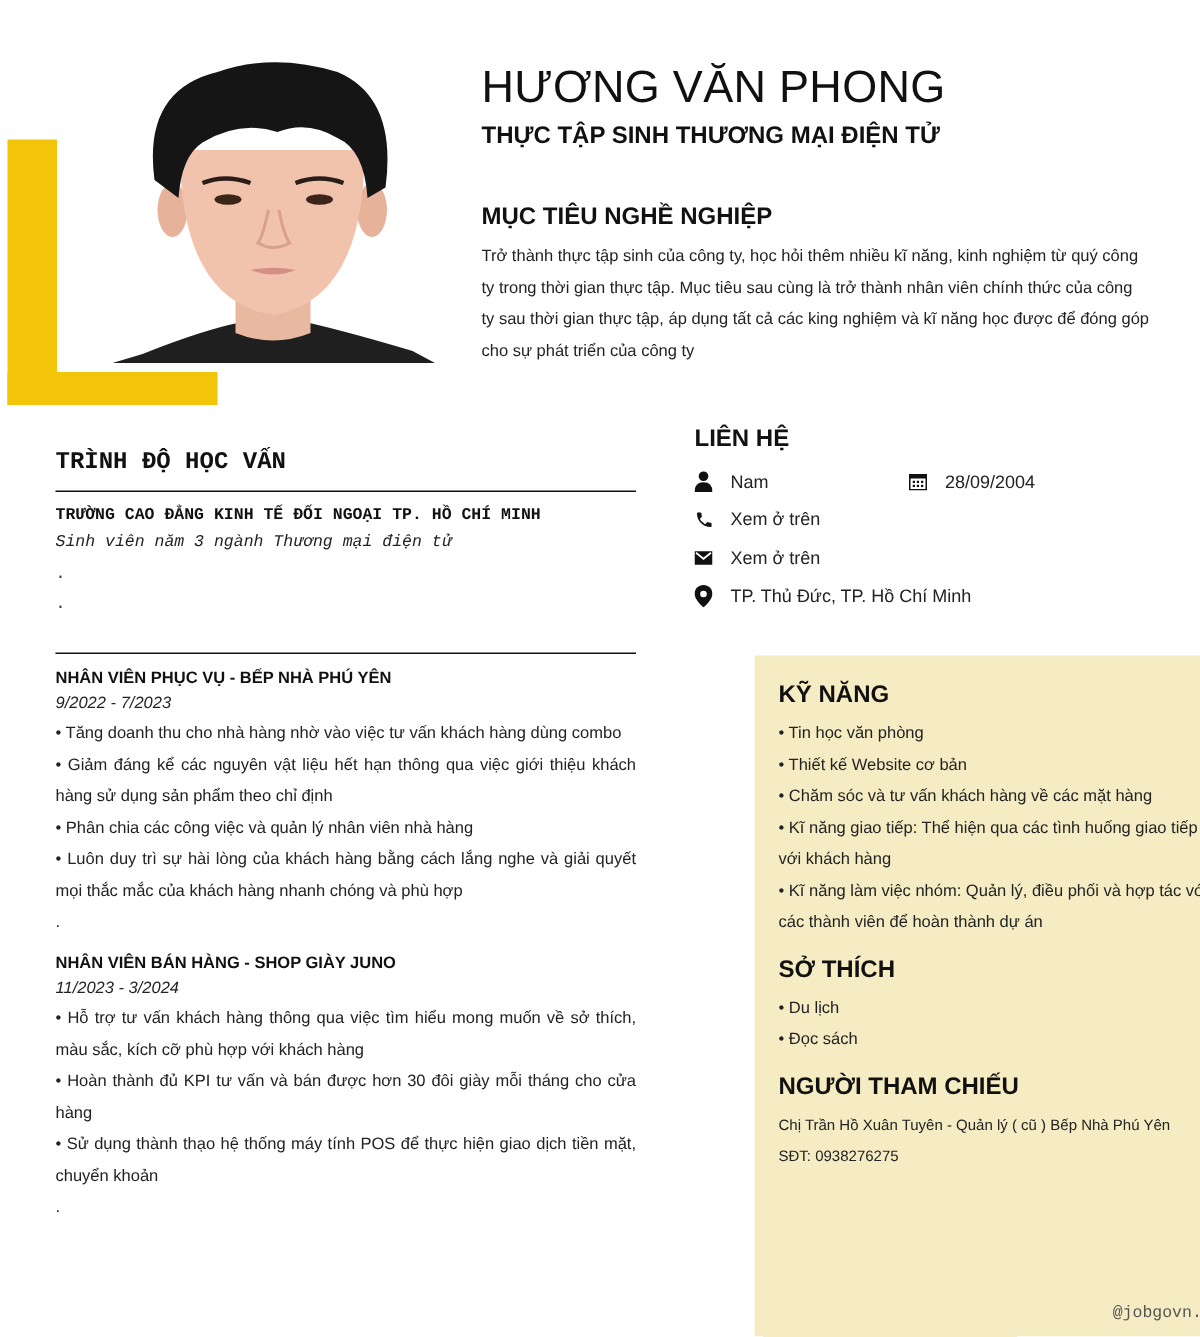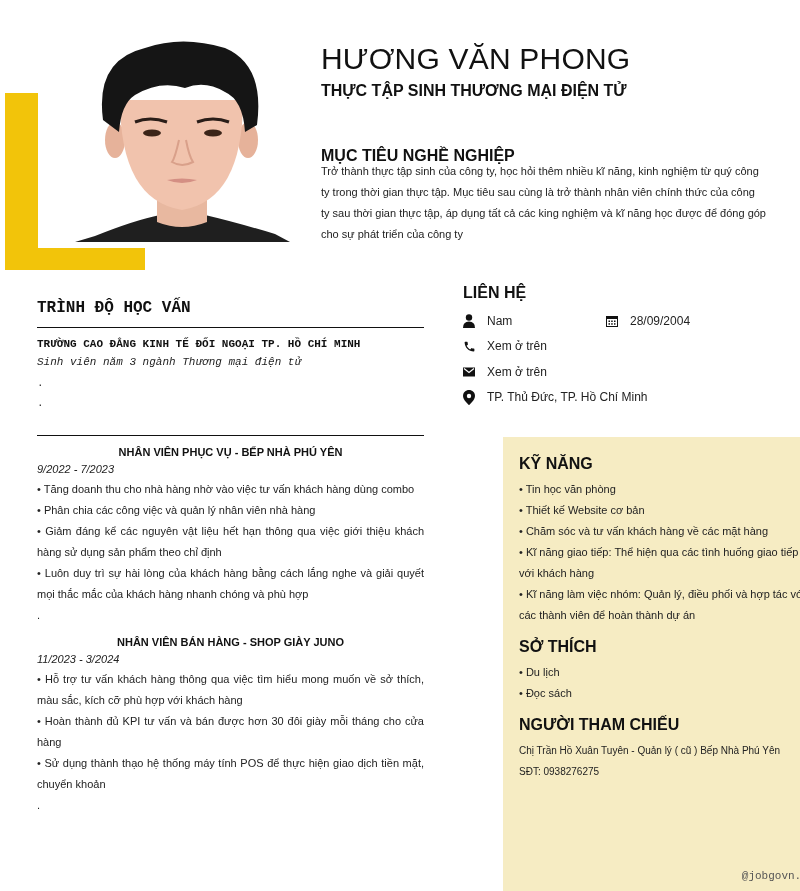--- a/index.html
+++ b/index.html
@@ -8,35 +8,35 @@
 
   .yellow-v { position: absolute; left: 5px; top: 93px; width: 33px; height: 177px; background: #F2C40A; }
   .yellow-h { position: absolute; left: 5px; top: 248px; width: 140px; height: 22px; background: #F2C40A; }
 
   .photo { position: absolute; left: 75px; top: 40px; width: 215px; height: 202px; overflow: hidden; background: #fff; }
   .photo svg { display: block; }
 
   .name { position: absolute; left: 321px; top: 42px; font-size: 30px; font-weight: normal; letter-spacing: 0.2px; color: #111; }
   .job-title { position: absolute; left: 321px; top: 82px; font-size: 16px; font-weight: bold; color: #111; }
 
-  .objective-title { position: absolute; left: 321px; top: 147px; font-size: 16px; font-weight: bold; color: #111; }
+  .objective-title { position: absolute; left: 321px; top: 136px; font-size: 16px; font-weight: bold; color: #111; }
   .objective-text { position: absolute; left: 321px; top: 161px; width: 445px; font-size: 11px; line-height: 21px; color: #222; }
 
   .section-title { font-size: 16px; font-weight: bold; color: #111; }
   .left-col { position: absolute; left: 37px; width: 387px; }
   .divider { height: 1px; background: #111; margin-top: 8px; }
 
   .edu { top: 299px; font-family: Liberation Mono, monospace; }
   .edu .section-title { height: 20px; }
   .school { margin-top: 9px; font-size: 11px; font-weight: bold; line-height: 15px; }
   .subline { font-size: 11px; font-style: italic; line-height: 21px; color: #222; }
   .dot-line { font-size: 11px; line-height: 20px; color: #333; }
 
   .exp { top: 427px; }
-  .job-heading { margin-top: 8px; font-size: 11px; font-weight: bold; line-height: 16px; text-align: center; }
+  .job-heading { margin-top: 8px; font-size: 11px; font-weight: bold; line-height: 16px; }
   .job-date { font-size: 11px; font-style: italic; line-height: 19px; color: #222; }
   .bullet { font-size: 11px; line-height: 21px; color: #222; text-align: justify; }
   .job-block + .job-block { margin-top: 4px; }
 
   .contact { position: absolute; left: 463px; top: 284px; width: 330px; }
   .contact .section-title { margin-bottom: 6px; }
   .contact-row { display: flex; align-items: center; height: 25.5px; font-size: 12px; color: #222; }
   .contact-row .ico { width: 24px; height: 14px; display: flex; align-items: center; }
   .contact-row .val { width: 119px; }
   .contact-row .val2 { margin-left: 0; }
@@ -98,22 +98,22 @@
   <div class="dot-line">.</div>
 </div>
 
 <div class="left-col exp">
   <div class="divider"></div>
 
   <div class="job-block">
     <div class="job-heading">NHÂN VIÊN PHỤC VỤ - BẾP NHÀ PHÚ YÊN</div>
     <div class="job-date">9/2022 - 7/2023</div>
     <div class="bullet">• Tăng doanh thu cho nhà hàng nhờ vào việc tư vấn khách hàng dùng combo</div>
+    <div class="bullet">• Giảm đáng kể các nguyên vật liệu hết hạn thông qua việc giới thiệu khách hàng sử dụng sản phẩm theo chỉ định</div>
     <div class="bullet">• Phân chia các công việc và quản lý nhân viên nhà hàng</div>
-    <div class="bullet">• Giảm đáng kể các nguyên vật liệu hết hạn thông qua việc giới thiệu khách hàng sử dụng sản phẩm theo chỉ định</div>
     <div class="bullet">• Luôn duy trì sự hài lòng của khách hàng bằng cách lắng nghe và giải quyết mọi thắc mắc của khách hàng nhanh chóng và phù hợp</div>
     <div class="bullet">.</div>
   </div>
 
   <div class="job-block">
     <div class="job-heading">NHÂN VIÊN BÁN HÀNG - SHOP GIÀY JUNO</div>
     <div class="job-date">11/2023 - 3/2024</div>
     <div class="bullet">• Hỗ trợ tư vấn khách hàng thông qua việc tìm hiểu mong muốn về sở thích, màu sắc, kích cỡ phù hợp với khách hàng</div>
     <div class="bullet">• Hoàn thành đủ KPI tư vấn và bán được hơn 30 đôi giày mỗi tháng cho cửa hàng</div>
     <div class="bullet">• Sử dụng thành thạo hệ thống máy tính POS để thực hiện giao dịch tiền mặt, chuyển khoản</div>

